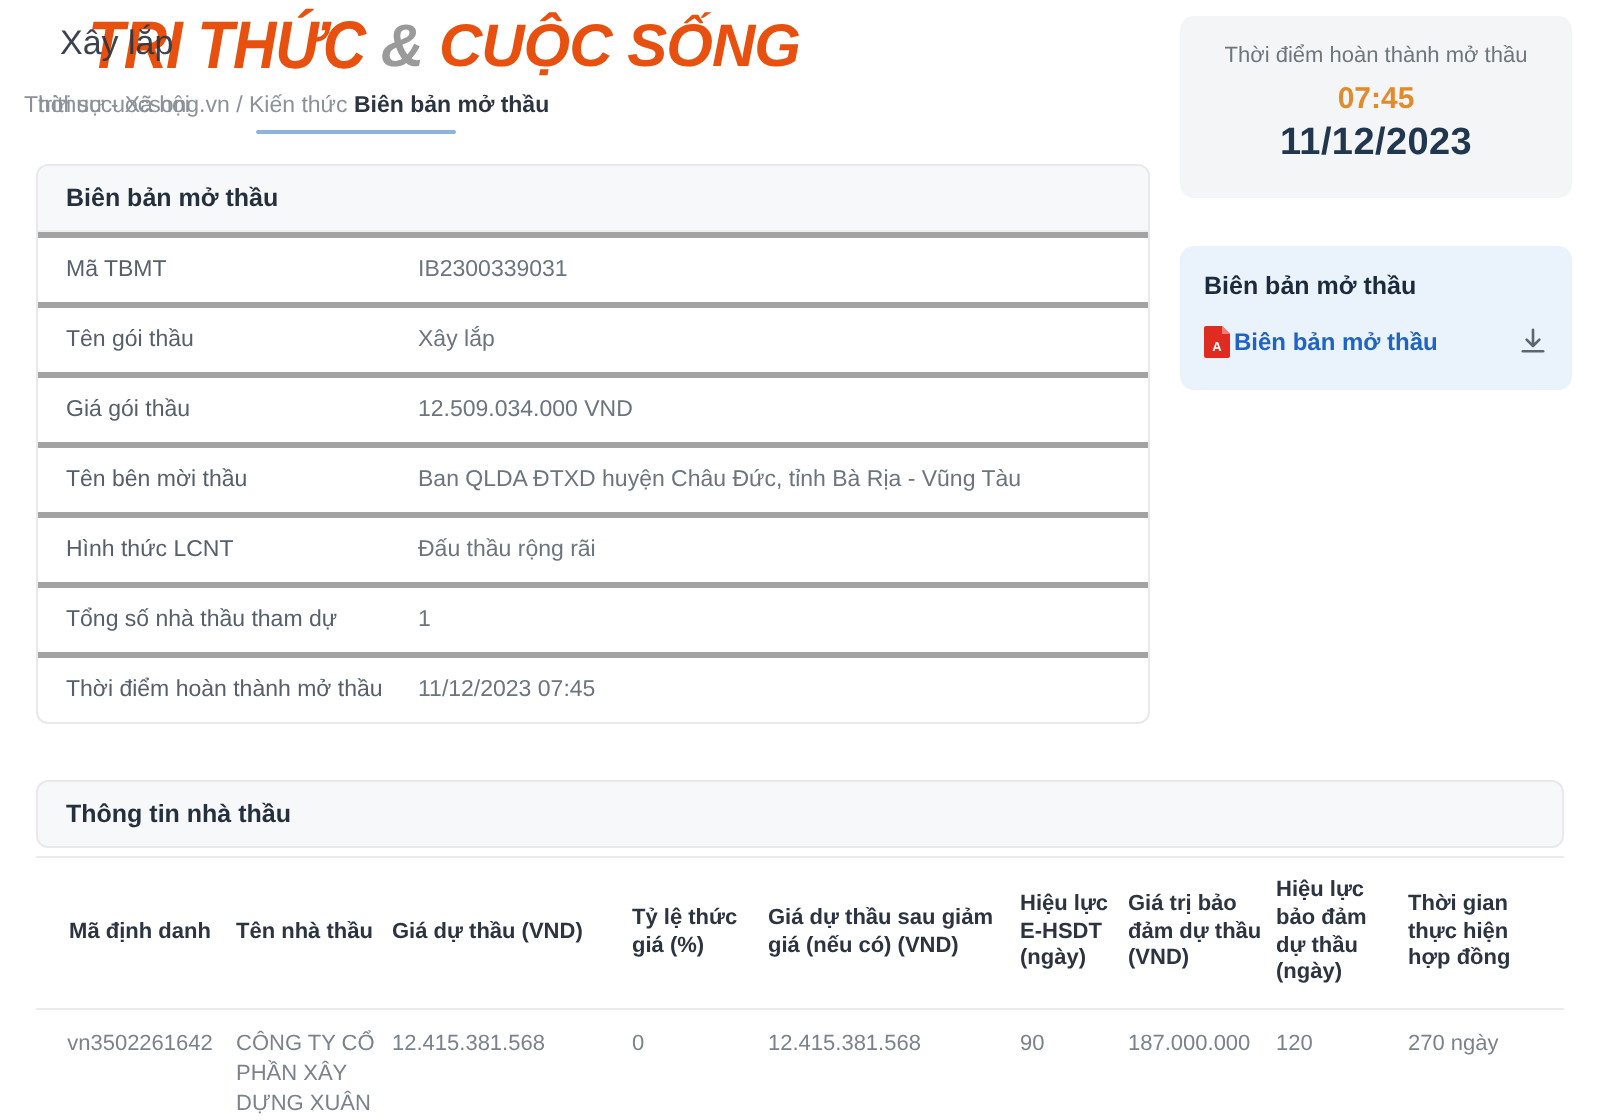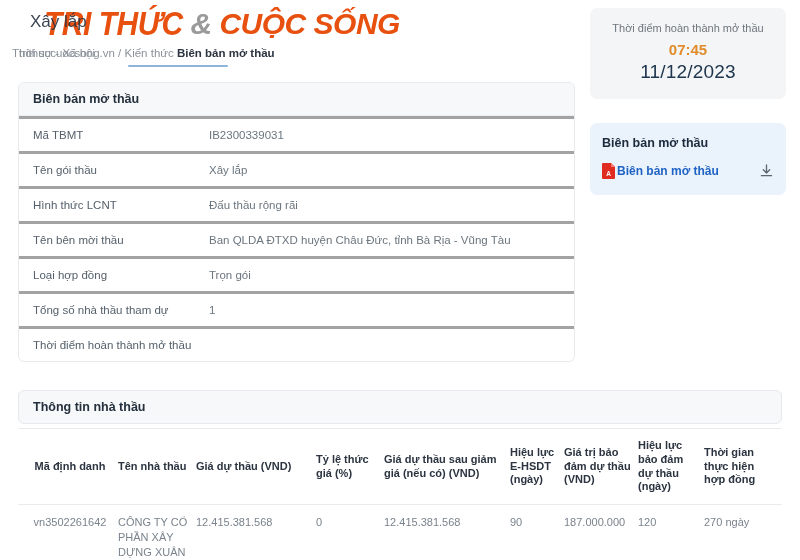--- a/index.html
+++ b/index.html
@@ -50,21 +50,21 @@
   }
 
   
   .right-col { position: absolute; left: 590px; top: 8px; width: 196px; }
   .card-time {
     background: #f4f5f6; border-radius: 7px;
     padding: 14px 10px 16px; text-align: center;
   }
   .card-time .lbl { font-size: 11px; color: #6d757d; margin-bottom: 7px; }
   .card-time .time { font-size: 15px; color: #e08b2c; font-weight: bold; margin-bottom: 3px; }
-  .card-time .date { font-size: 19px; color: #20374f; font-weight: normal; letter-spacing: .2px; }
+  .card-time .date { font-size: 19px; color: #20374f; font-weight: bold; letter-spacing: .2px; }
 
   .card-doc {
     margin-top: 24px;
     background: #eaf2fb; border-radius: 7px;
     padding: 13px 12px 16px;
   }
   .card-doc .doc-title {
     font-size: 12.5px; color: #1b2a3c; font-weight: bold; margin-bottom: 13px;
   }
   .doc-row { display: flex; align-items: center; }
@@ -178,37 +178,38 @@
 
     <div class="kv-row">
       <div class="kv-key">Mã TBMT</div>
       <div class="kv-val">IB2300339031</div>
     </div>
     <div class="kv-row">
       <div class="kv-key">Tên gói thầu</div>
       <div class="kv-val">Xây lắp</div>
     </div>
     <div class="kv-row">
+      <div class="kv-key">Giá gói thầu</div>
+      <div class="kv-val">12.509.034.000 VND</div>
+    </div>
+    <div class="kv-row">
+      <div class="kv-key">Tên bên mời thầu</div>
+      <div class="kv-val">Ban QLDA ĐTXD huyện Châu Đức, tỉnh Bà Rịa - Vũng Tàu</div>
+    </div>
+    <div class="kv-row">
       <div class="kv-key">Hình thức LCNT</div>
       <div class="kv-val">Đấu thầu rộng rãi</div>
     </div>
     <div class="kv-row">
-      <div class="kv-key">Tên bên mời thầu</div>
-      <div class="kv-val">Ban QLDA ĐTXD huyện Châu Đức, tỉnh Bà Rịa - Vũng Tàu</div>
-    </div>
-    <div class="kv-row">
-      <div class="kv-key">Loại hợp đồng</div>
-      <div class="kv-val">Trọn gói</div>
-    </div>
-    <div class="kv-row">
       <div class="kv-key">Tổng số nhà thầu tham dự</div>
       <div class="kv-val">1</div>
     </div>
     <div class="kv-row">
       <div class="kv-key">Thời điểm hoàn thành mở thầu</div>
+      <div class="kv-val">11/12/2023 07:45</div>
     </div>
   </div>
 
   <div id="panel-nhathau" style="position:absolute;left:18px;top:390px;">
     <div class="nt-head">Thông tin nhà thầu</div>
   </div>
 
   <table class="bidders">
     <colgroup>
       <col style="width:100px">

